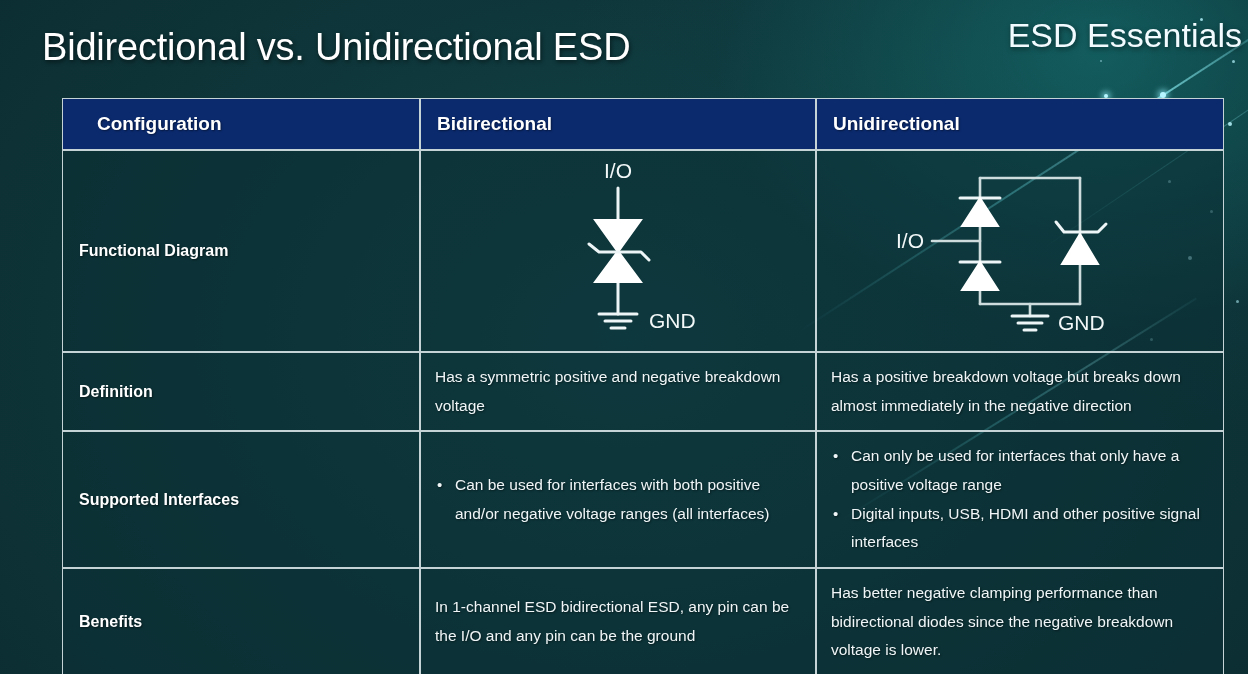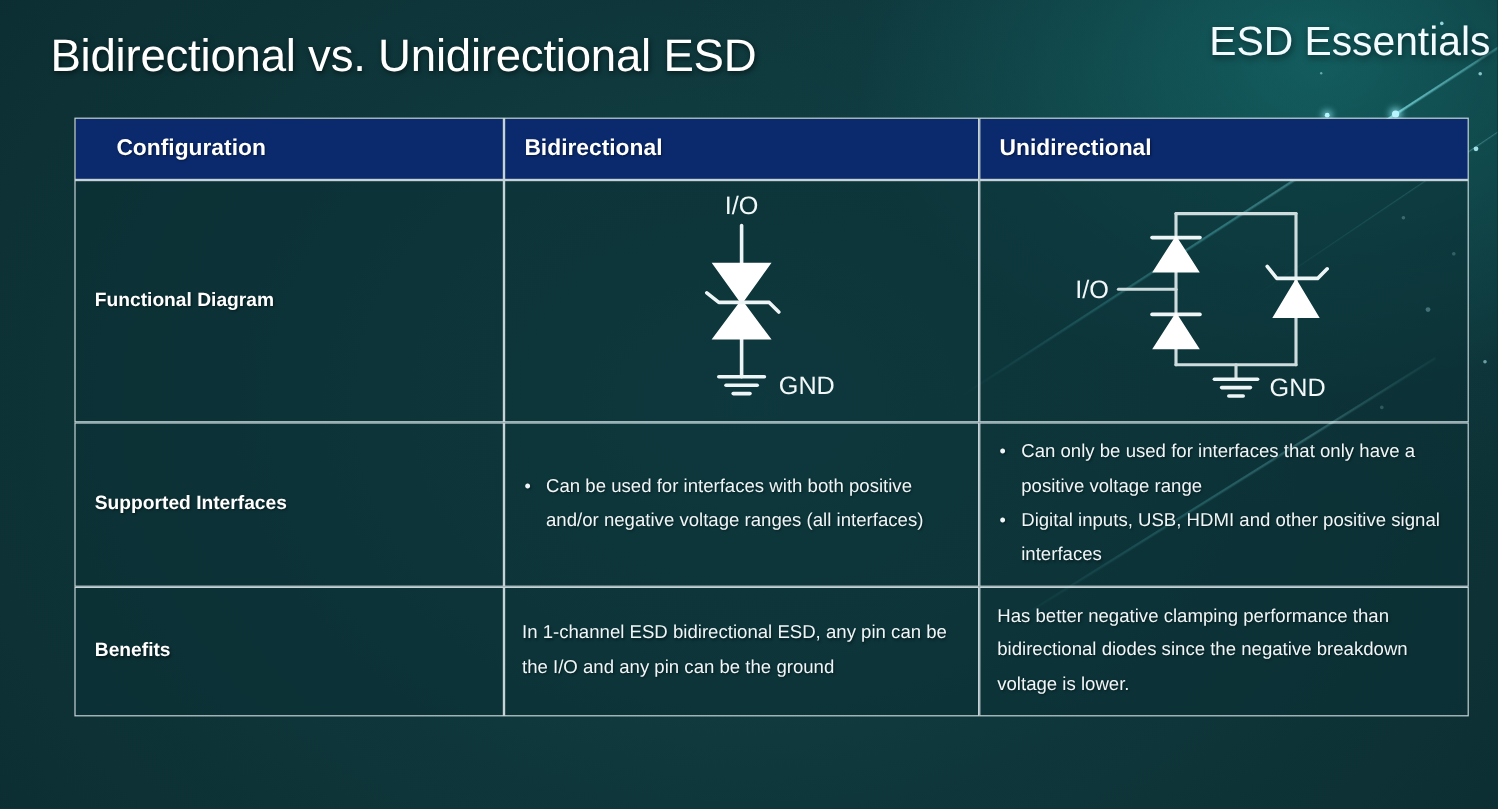--- a/index.html
+++ b/index.html
@@ -267,20 +267,25 @@
 
               <polyline points="186,66 194,76 228,76 236,68" fill="none" stroke="#eef5f6" stroke-width="3" stroke-linecap="round" stroke-linejoin="round"></polyline>
 
               <text x="54" y="92" font-size="21" text-anchor="end">I/O</text>
               <text x="188" y="174" font-size="21" text-anchor="start">GND</text>
             </svg>
           </div>
         </td>
       </tr>
 
+      <tr>
+        <td class="row-label">Definition</td>
+        <td class="cell-text">Has a symmetric positive and negative breakdown voltage</td>
+        <td class="cell-text">Has a positive breakdown voltage but breaks down almost immediately in the negative direction</td>
+      </tr>
 
       <tr>
         <td class="row-label">Supported Interfaces</td>
         <td class="cell-text">
           <ul class="bullets">
             <li>Can be used for interfaces with both positive and/or negative voltage ranges (all interfaces)</li>
           </ul>
         </td>
         <td class="cell-text">
           <ul class="bullets">

